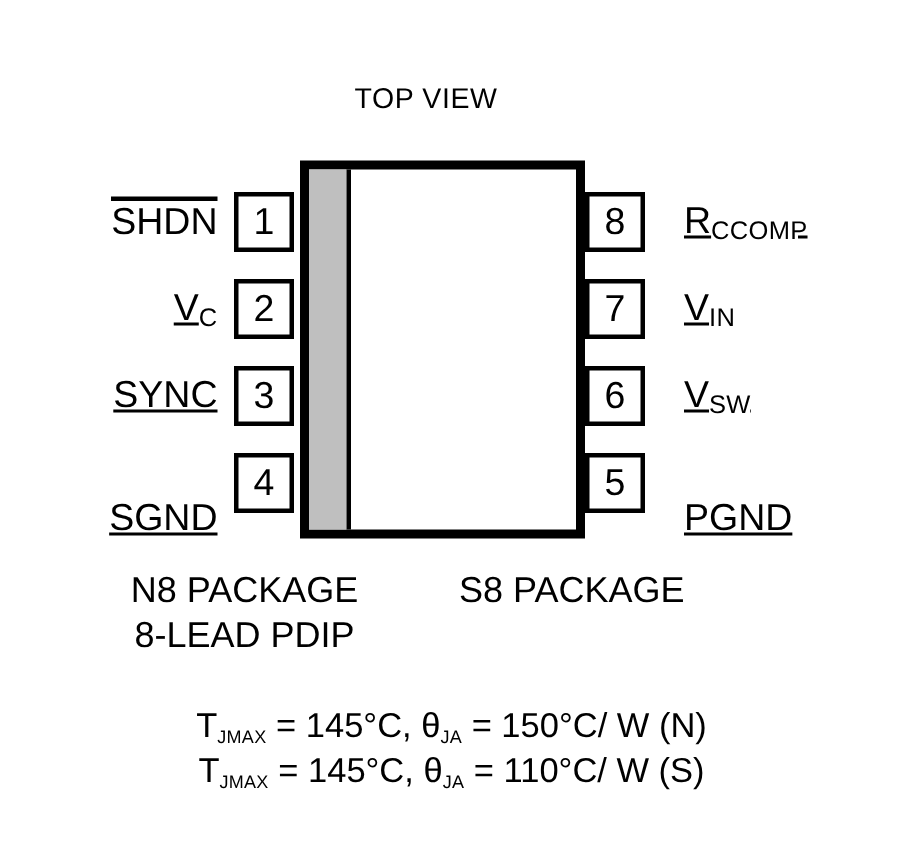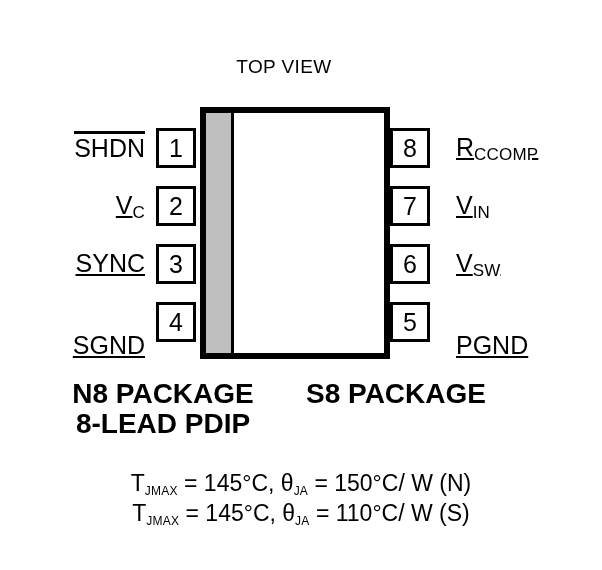--- a/index.html
+++ b/index.html
@@ -130,24 +130,23 @@
     left: 0;
     right: 0;
     top: -4px;
     height: 3px;
     background: #000000;
   }
 
   
   .pkg {
     position: absolute;
-    font-size: 28px;
+    font-size: 24px;
     line-height: 30px;
     white-space: nowrap;
-    font-weight: bold;
   }
   .pkg-left {
     left: 0;
     top: 379px;
     width: 326px;
     text-align: center;
   }
   .pkg-right {
     left: 306px;
     top: 379px;

